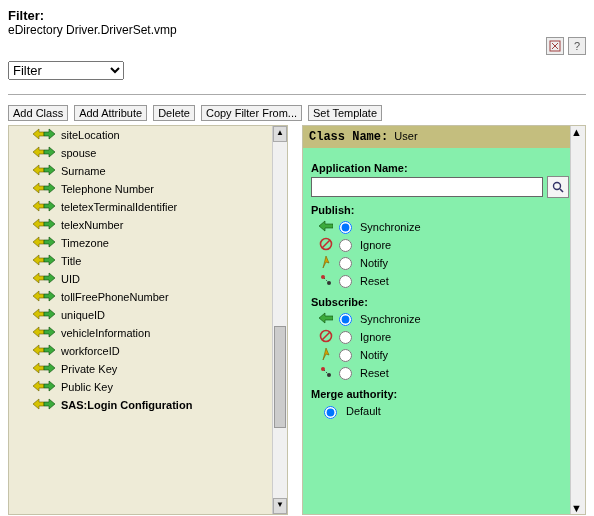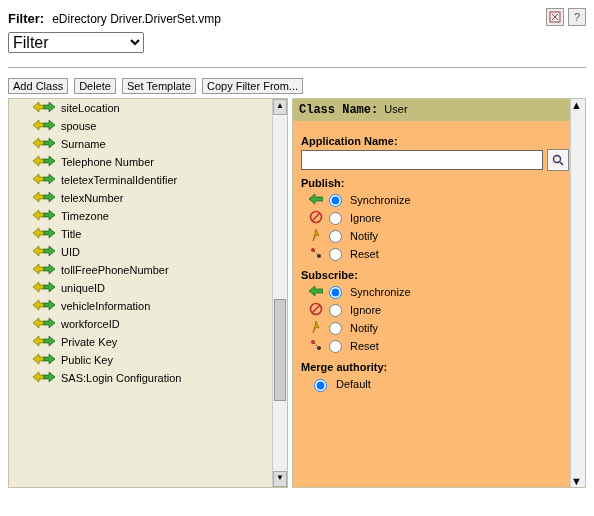--- a/index.html
+++ b/index.html
@@ -5,58 +5,58 @@
   body {
     font-family: Arial, Helvetica, sans-serif;
     font-size: 11px;
     margin: 0;
     padding: 8px;
     color: #000;
     background: #fff;
     width: 594px;
     box-sizing: border-box;
   }
-  .top-row { display:flex; align-items:flex-end; }
+  .top-row { display:flex; align-items:flex-start;flex-direction:column; }
   .filter-label { font-weight:bold; font-size:13px; margin-right:8px; }
   .filter-path { font-size:12px; }
   .top-icons { margin-left:auto; display:flex; gap:4px; }
   .sq-icon { width:16px; height:16px; border:1px solid #999; display:flex; align-items:center; justify-content:center; font-size:11px; color:#555; background:#eee; }
   .select-row { margin-top:6px; }
-  select.filter-select { width:136px; font-size:16px; }
+  select.filter-select { width:116px; font-size:13px; }
   hr.sep { margin:14px 0 10px; border:none; border-top:1px solid #aaa; }
   .toolbar { display:flex; gap:6px; margin-bottom:4px; }
   button.tb {
     font-family: Arial, Helvetica, sans-serif;
     font-size:11px;
     background:#f2f2f2;
     border:1px solid #999;
     padding:1px 4px;
     cursor:pointer;
     color:#000;
     border-radius:0;
   }
-  .main { display:flex; gap:4px; }
+  .main { display:flex; gap:14px; }
   .tree-pane {
     width:280px;
     background:#eeebd7;
     border:1px solid #c5c2a8;
     height:390px;
     overflow:hidden;
     box-sizing:border-box;
     position:relative;
   }
   .tree-scroll { position:absolute; right:0; top:0; bottom:0; width:14px; background:#f0f0f0; border-left:1px solid #ccc; }
   .tree-scroll .arrow { height:14px; background:#ddd; border:1px solid #aaa; font-size:8px; text-align:center; line-height:12px; cursor:pointer; }
   .tree-scroll .thumb { position:absolute; left:1px; right:1px; top:200px; height:100px; background:#ccc; border:1px solid #999; cursor:pointer; }
   .tree-item { display:flex; align-items:center; padding:2px 4px 2px 24px; gap:6px; cursor:pointer; }
-  .tree-item.selected { font-weight:normal; }
+  .tree-item.selected { font-weight:bold; }
   .attr-icon { width:22px; height:12px; flex-shrink:0; }
   .detail-pane {
     flex:1;
-    background:#fdba74;
+    background:#86efac;
     border:1px solid #c5c2a8;
     height:390px;
     box-sizing:border-box;
     position:relative;
     overflow:hidden;
   }
   .detail-scroll { position:absolute; right:0; top:0; bottom:0; width:14px; background:#f0f0f0; border-left:1px solid #ccc; }
   .detail-header {
     background:#c4be7e;
     padding:4px 6px;
@@ -92,23 +92,24 @@
 <div class="select-row">
   <select class="filter-select">
     <option>Filter</option>
   </select>
 </div>
 
 <hr class="sep">
 
 <div class="toolbar">
   <button class="tb">Add Class</button>
+  <button class="tb">Add Attribute</button>
   <button class="tb">Delete</button>
+  <button class="tb">Copy Filter From...</button>
   <button class="tb">Set Template</button>
-  <button class="tb">Copy Filter From...</button>
 </div>
 
 <div class="main">
   <div class="tree-pane">
     <div id="tree-items">
         <div class="tree-item">
           <span><svg class="attr-icon" viewBox="0 0 22 12">
               <polygon points="0,6 6,1 6,4 11,4 11,8 6,8 6,11" fill="#d6c200" stroke="#6a5f00" stroke-width="0.6"></polygon>
               <polygon points="22,6 16,1 16,4 11,4 11,8 16,8 16,11" fill="#3cab3c" stroke="#0a4d0a" stroke-width="0.6"></polygon>
             </svg></span>

